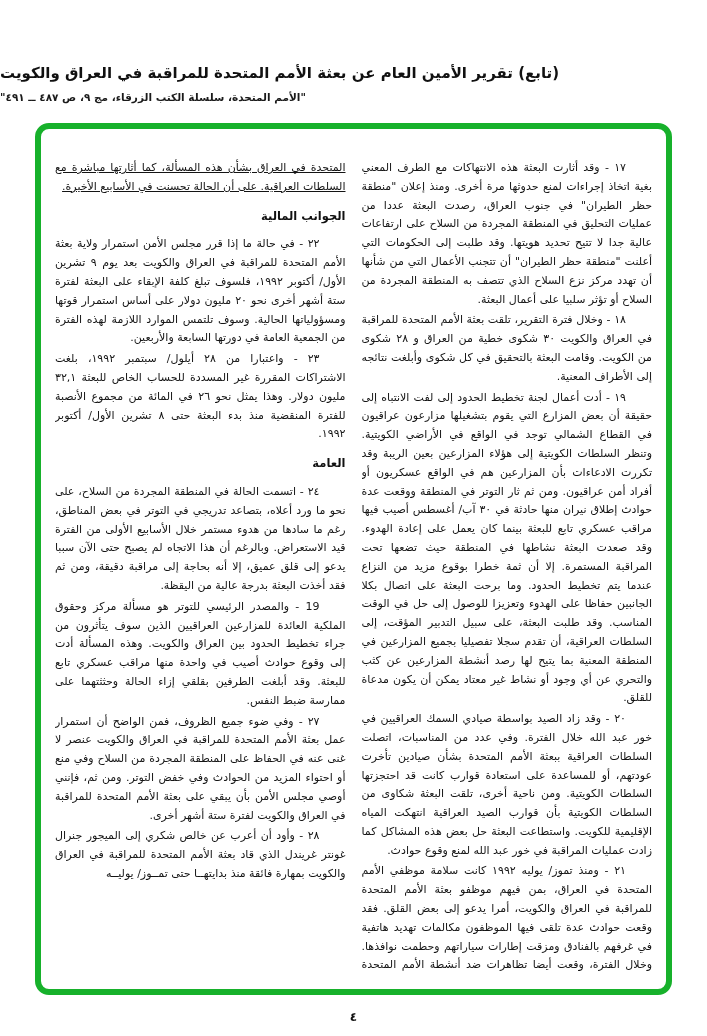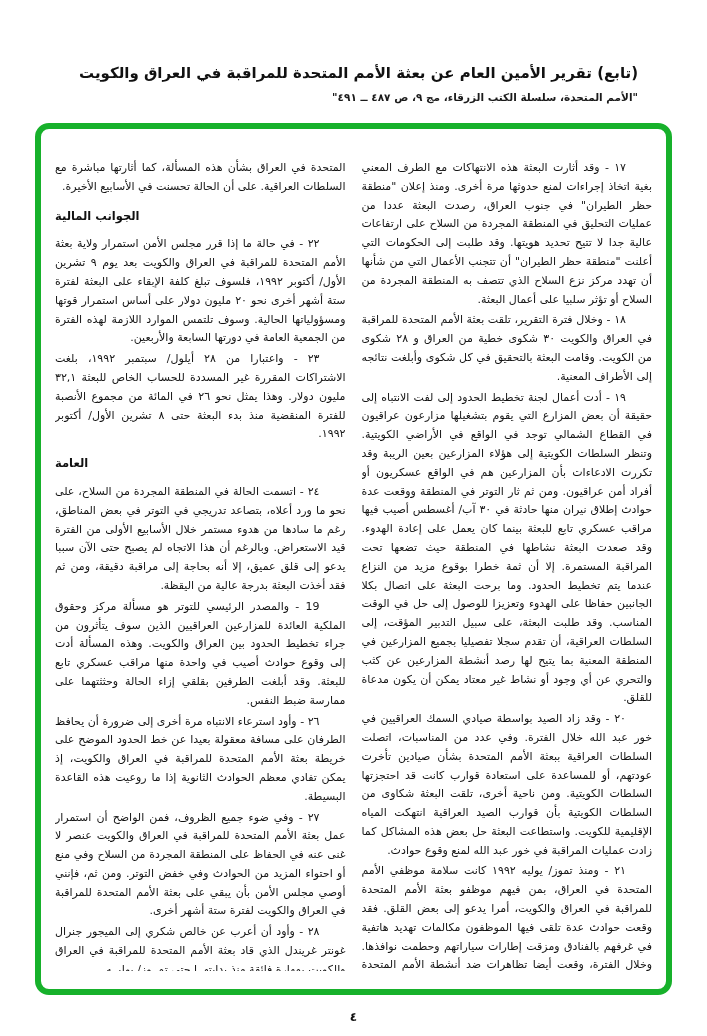--- a/index.html
+++ b/index.html
@@ -6,21 +6,21 @@
   html, body {
     width: 707px; height: 1036px;
     background: #ffffff;
     font-family: "DejaVu Sans", sans-serif;
     overflow: hidden;
   }
   .sheet { position: relative; width: 707px; height: 1036px; background: #fff; }
 
   .doc-header {
     position: absolute; top: 62px; left: 0; width: 638px;
-    text-align: right; direction: rtl; color: #111;
+    text-align: left; direction: rtl; color: #111;
   }
   .doc-title {
     font-size: 15px; font-weight: bold; letter-spacing: 0;
     line-height: 22px;
   }
   .doc-subtitle {
     font-size: 10.5px; font-weight: bold; margin-top: 7px; color: #1a1a1a;
   }
 
   .green-frame {
@@ -41,23 +41,23 @@
   .col {
     width: 50%;
     direction: rtl;
     text-align: justify;
     font-size: 11px;
     line-height: 18.8px;
     color: #141414;
     overflow: hidden;
   }
   .col p.paragraph { text-indent: 26px; margin: 0 0 2px 0; }
-  .col p.continuation { text-indent: 0; margin: 0 0 2px 0; }
+  .col p.continuation { text-indent: 0; margin: 0 0 2px 0; text-decoration: underline; }
   .col h3.heading {
-    text-align: left; font-size: 11.5px; font-weight: bold;
+    text-align: right; font-size: 11.5px; font-weight: bold;
     margin: 10px 0 10px 0; color: #111;
   }
 
   .page-number {
     position: absolute; left: 0; bottom: 12px; width: 707px;
     text-align: center; font-size: 12px; font-weight: bold; color: #111;
     direction: rtl;
   }
 </style>
 </head>
@@ -80,21 +80,20 @@
           <p class="paragraph">٢١ -   ومنذ تموز/ يوليه ١٩٩٢ كانت سلامة موظفي الأمم المتحدة في العراق، بمن فيهم موظفو بعثة الأمم المتحدة للمراقبة في العراق والكويت، أمرا يدعو إلى بعض القلق. فقد وقعت حوادث عدة تلقى فيها الموظفون مكالمات تهديد هاتفية في غرفهم بالفنادق ومزقت إطارات سياراتهم وحطمت نوافذها. وخلال الفترة، وقعت أيضا تظاهرات ضد أنشطة الأمم المتحدة في العراق وظلت البعثة على اتصال وثيق مع منسق الأمن للأمم</p>
         </div>
       <div class="col" id="col-left">
           <p class="continuation">المتحدة في العراق بشأن هذه المسألة، كما أثارتها مباشرة مع السلطات العراقية. على أن الحالة تحسنت في الأسابيع الأخيرة.</p>
           <h3 class="heading">الجوانب المالية</h3>
           <p class="paragraph">٢٢ -   في حالة ما إذا قرر مجلس الأمن استمرار ولاية بعثة الأمم المتحدة للمراقبة في العراق والكويت بعد يوم ٩ تشرين الأول/ أكتوبر ١٩٩٢، فلسوف تبلغ كلفة الإبقاء على البعثة لفترة ستة أشهر أخرى نحو ٢٠ مليون دولار على أساس استمرار قوتها ومسؤولياتها الحالية. وسوف تلتمس الموارد اللازمة لهذه الفترة من الجمعية العامة في دورتها السابعة والأربعين.</p>
           <p class="paragraph">٢٣ -   واعتبارا من ٢٨ أيلول/ سبتمبر ١٩٩٢، بلغت الاشتراكات المقررة غير المسددة للحساب الخاص للبعثة ٣٢,١ مليون دولار. وهذا يمثل نحو ٢٦ في المائة من مجموع الأنصبة للفترة المنقضية منذ بدء البعثة حتى ٨ تشرين الأول/ أكتوبر ١٩٩٢.</p>
           <h3 class="heading">العامة</h3>
           <p class="paragraph">٢٤ -   اتسمت الحالة في المنطقة المجردة من السلاح، على نحو ما ورد أعلاه، بتصاعد تدريجي في التوتر في بعض المناطق، رغم ما سادها من هدوء مستمر خلال الأسابيع الأولى من الفترة قيد الاستعراض. وبالرغم أن هذا الاتجاه لم يصبح حتى الآن سببا يدعو إلى قلق عميق، إلا أنه بحاجة إلى مراقبة دقيقة، ومن ثم فقد أخذت البعثة بدرجة عالية من اليقظة.</p>
           <p class="paragraph">19 -   والمصدر الرئيسي للتوتر هو مسألة مركز وحقوق الملكية العائدة للمزارعين العراقيين الذين سوف يتأثرون من جراء تخطيط الحدود بين العراق والكويت. وهذه المسألة أدت إلى وقوع حوادث أصيب في واحدة منها مراقب عسكري تابع للبعثة. وقد أبلغت الطرفين بقلقي إزاء الحالة وحثثتهما على ممارسة ضبط النفس.</p>
-          <p class="paragraph">٢٦ -   وأود استرعاء الانتباه مرة أخرى إلى ضرورة أن يحافظ الطرفان على مسافة معقولة بعيدا عن خط الحدود الموضح على خريطة بعثة الأمم المتحدة للمراقبة في العراق والكويت، إذ يمكن تفادي معظم الحوادث الثانوية إذا ما روعيت هذه القاعدة البسيطة.</p>
           <p class="paragraph">٢٧ -   وفي ضوء جميع الظروف، فمن الواضح أن استمرار عمل بعثة الأمم المتحدة للمراقبة في العراق والكويت عنصر لا غنى عنه في الحفاظ على المنطقة المجردة من السلاح وفي منع أو احتواء المزيد من الحوادث وفي خفض التوتر. ومن ثم، فإنني أوصي مجلس الأمن بأن يبقي على بعثة الأمم المتحدة للمراقبة في العراق والكويت لفترة ستة أشهر أخرى.</p>
           <p class="paragraph">٢٨ -   وأود أن أعرب عن خالص شكري إلى الميجور جنرال غونتر غريندل الذي قاد بعثة الأمم المتحدة للمراقبة في العراق والكويت بمهارة فائقة منذ بدايتهــا حتى تمــوز/ يوليــه</p>
         </div>
     </div>
   </div>
 
   <div class="page-number">٤</div>
 
 </div>
 

